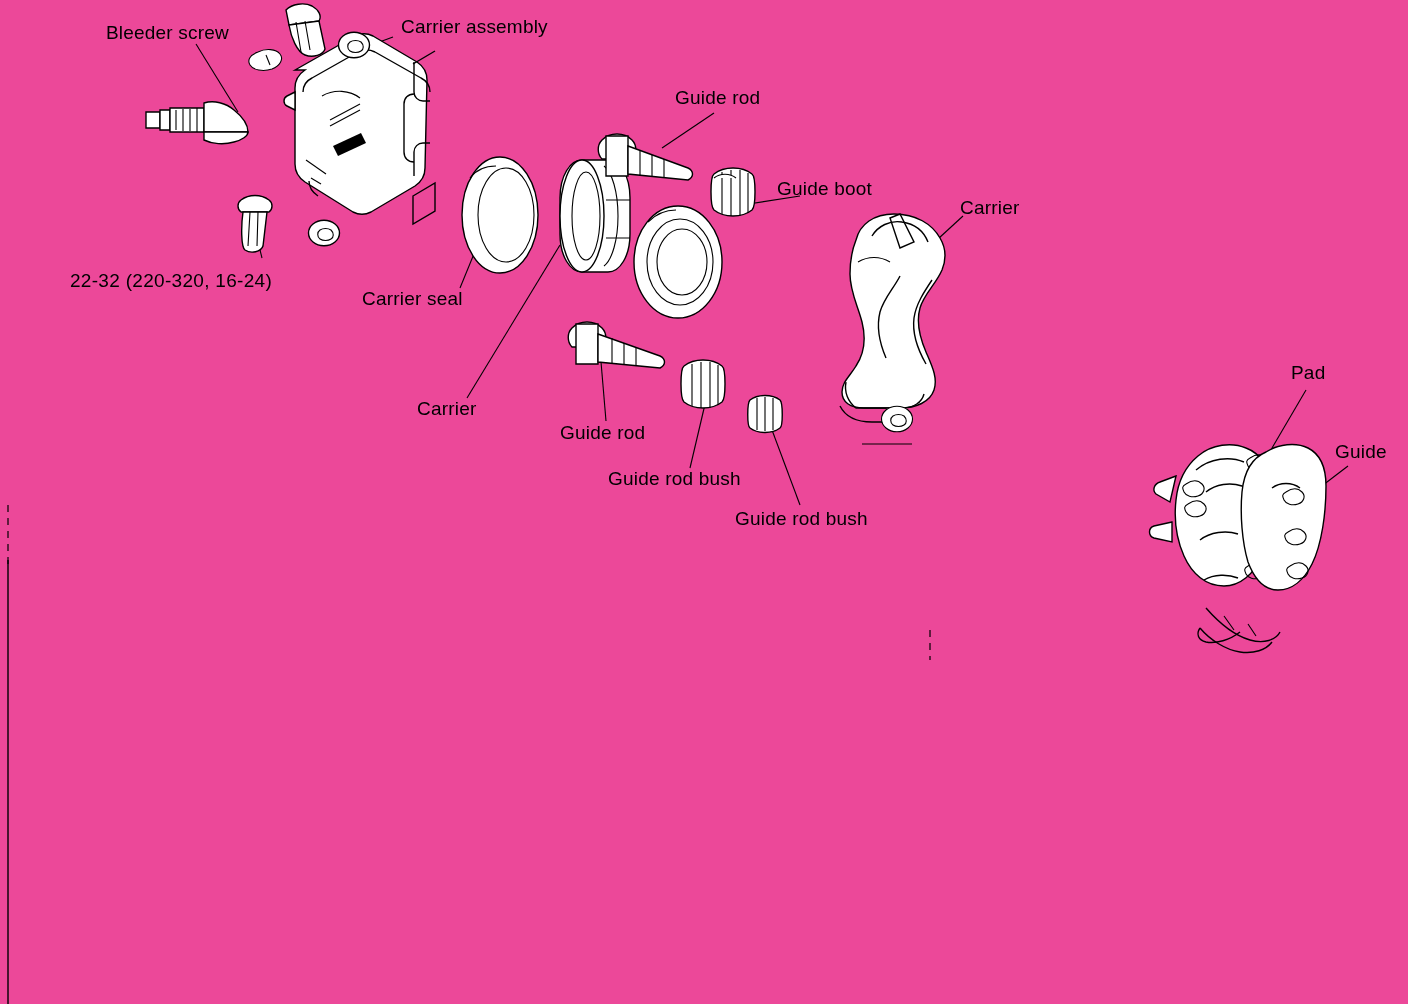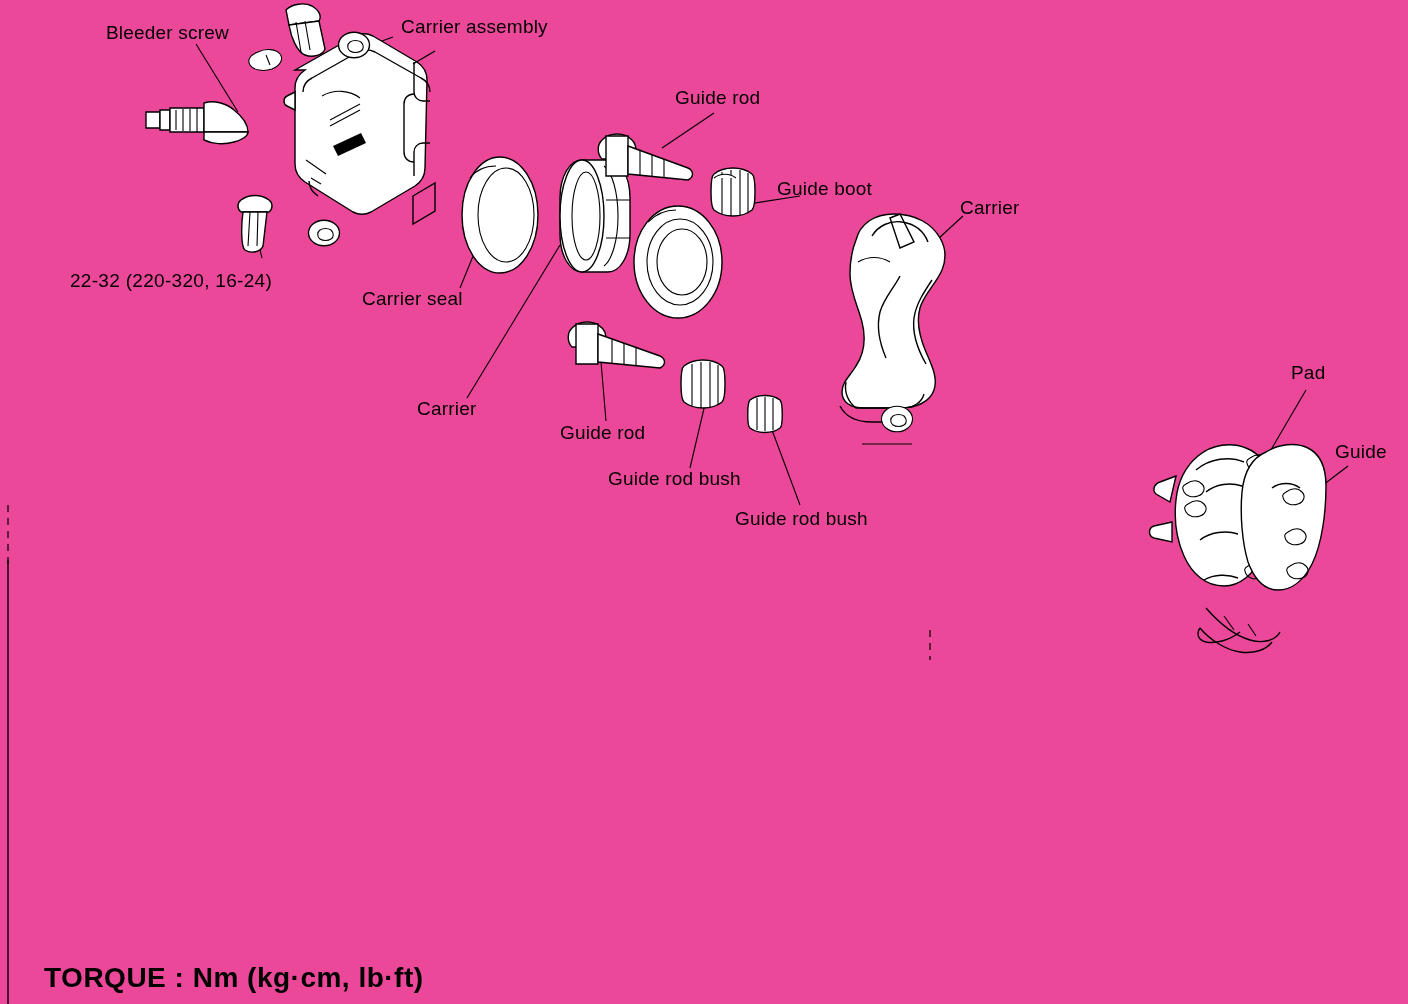--- a/index.html
+++ b/index.html
@@ -239,15 +239,14 @@
   <div class="label" style="left:960px; top:197px;">Carrier</div>
   <div class="label" style="left:362px; top:288px;">Carrier seal</div>
   <div class="label" style="left:417px; top:398px;">Carrier</div>
   <div class="label" style="left:560px; top:422px;">Guide rod</div>
   <div class="label" style="left:608px; top:468px;">Guide rod bush</div>
   <div class="label" style="left:735px; top:508px;text-align:center;">Guide rod bush</div>
   <div class="label" style="left:1291px; top:362px;">Pad</div>
   <div class="label" style="left:1335px; top:441px;">Guide</div>
 
   <div class="label-bold" style="left:70px; top:270px;">22-32 (220-320, 16-24)</div>
-  <div class="torque-note" style="left:44px; top:962px;">TORQUE : Nm (kg·cm, lb·ft)</div>
 
 </div>
 
 </body></html>

